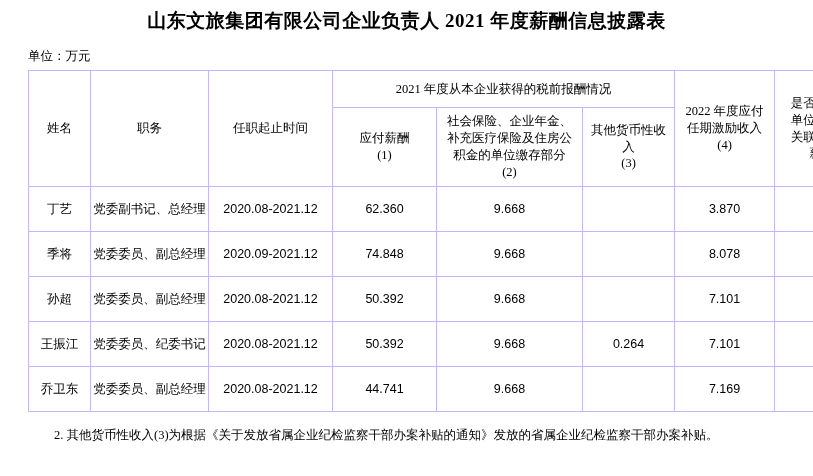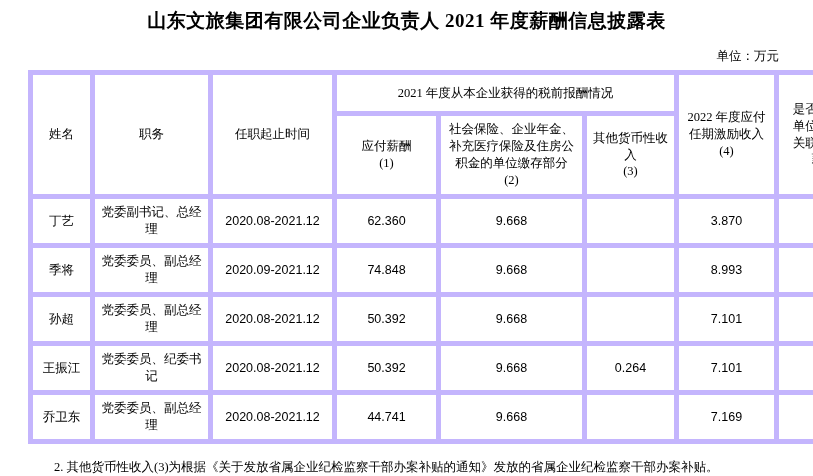--- a/index.html
+++ b/index.html
@@ -23,34 +23,33 @@
   }
   .doc-title {
     text-align: center;
     font-size: 19px;
     font-weight: bold;
     letter-spacing: 0.5px;
     margin-top: 8px;
     margin-bottom: 14px;
   }
   .unit-line {
-    text-align: right;
     font-size: 12.5px;
     padding-right: 6px;
     margin-bottom: 5px;
   }
   table.pay-table {
     border-collapse: collapse;
     width: 757px;
     margin: 0 auto;
     table-layout: fixed;
   }
   table.pay-table th,
   table.pay-table td {
-    border: 5px solid #c4b5fd;
+    border: 1px solid #c4b5fd;
     font-size: 12.5px;
     font-weight: normal;
     text-align: center;
     vertical-align: middle;
     padding: 3px 2px;
     line-height: 1.35;
   }
   table.pay-table thead th {
     font-size: 12.5px;
   }
@@ -145,21 +144,21 @@
         <td class="num">3.870</td>
         <td>否</td>
       </tr>
       <tr>
         <td>季将</td>
         <td>党委委员、副总经理</td>
         <td class="num">2020.09-2021.12</td>
         <td class="num">74.848</td>
         <td class="num">9.668</td>
         <td class="num"></td>
-        <td class="num">8.993</td>
+        <td class="num">8.078</td>
         <td>否</td>
       </tr>
       <tr>
         <td>孙超</td>
         <td>党委委员、副总经理</td>
         <td class="num">2020.08-2021.12</td>
         <td class="num">50.392</td>
         <td class="num">9.668</td>
         <td class="num"></td>
         <td class="num">7.101</td>

